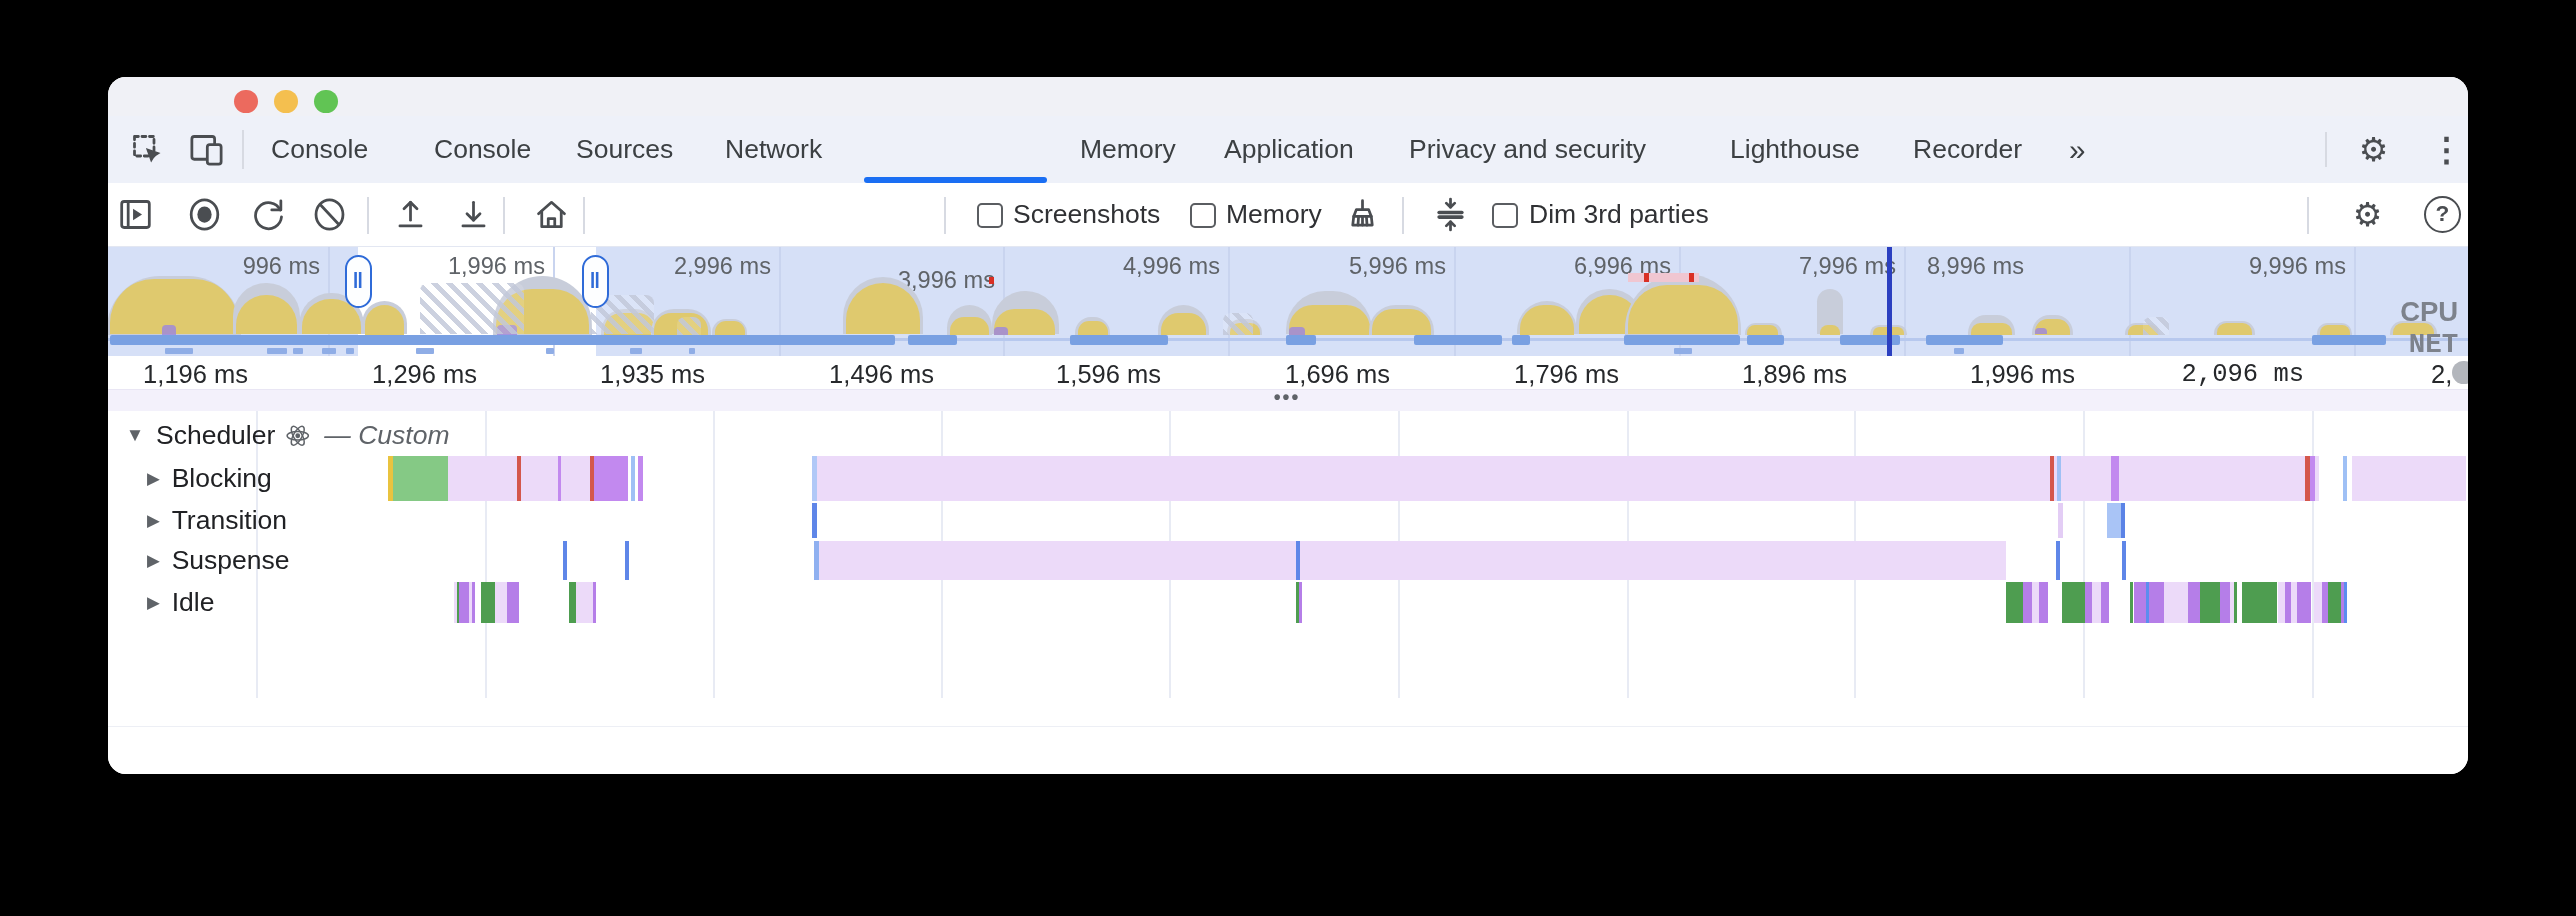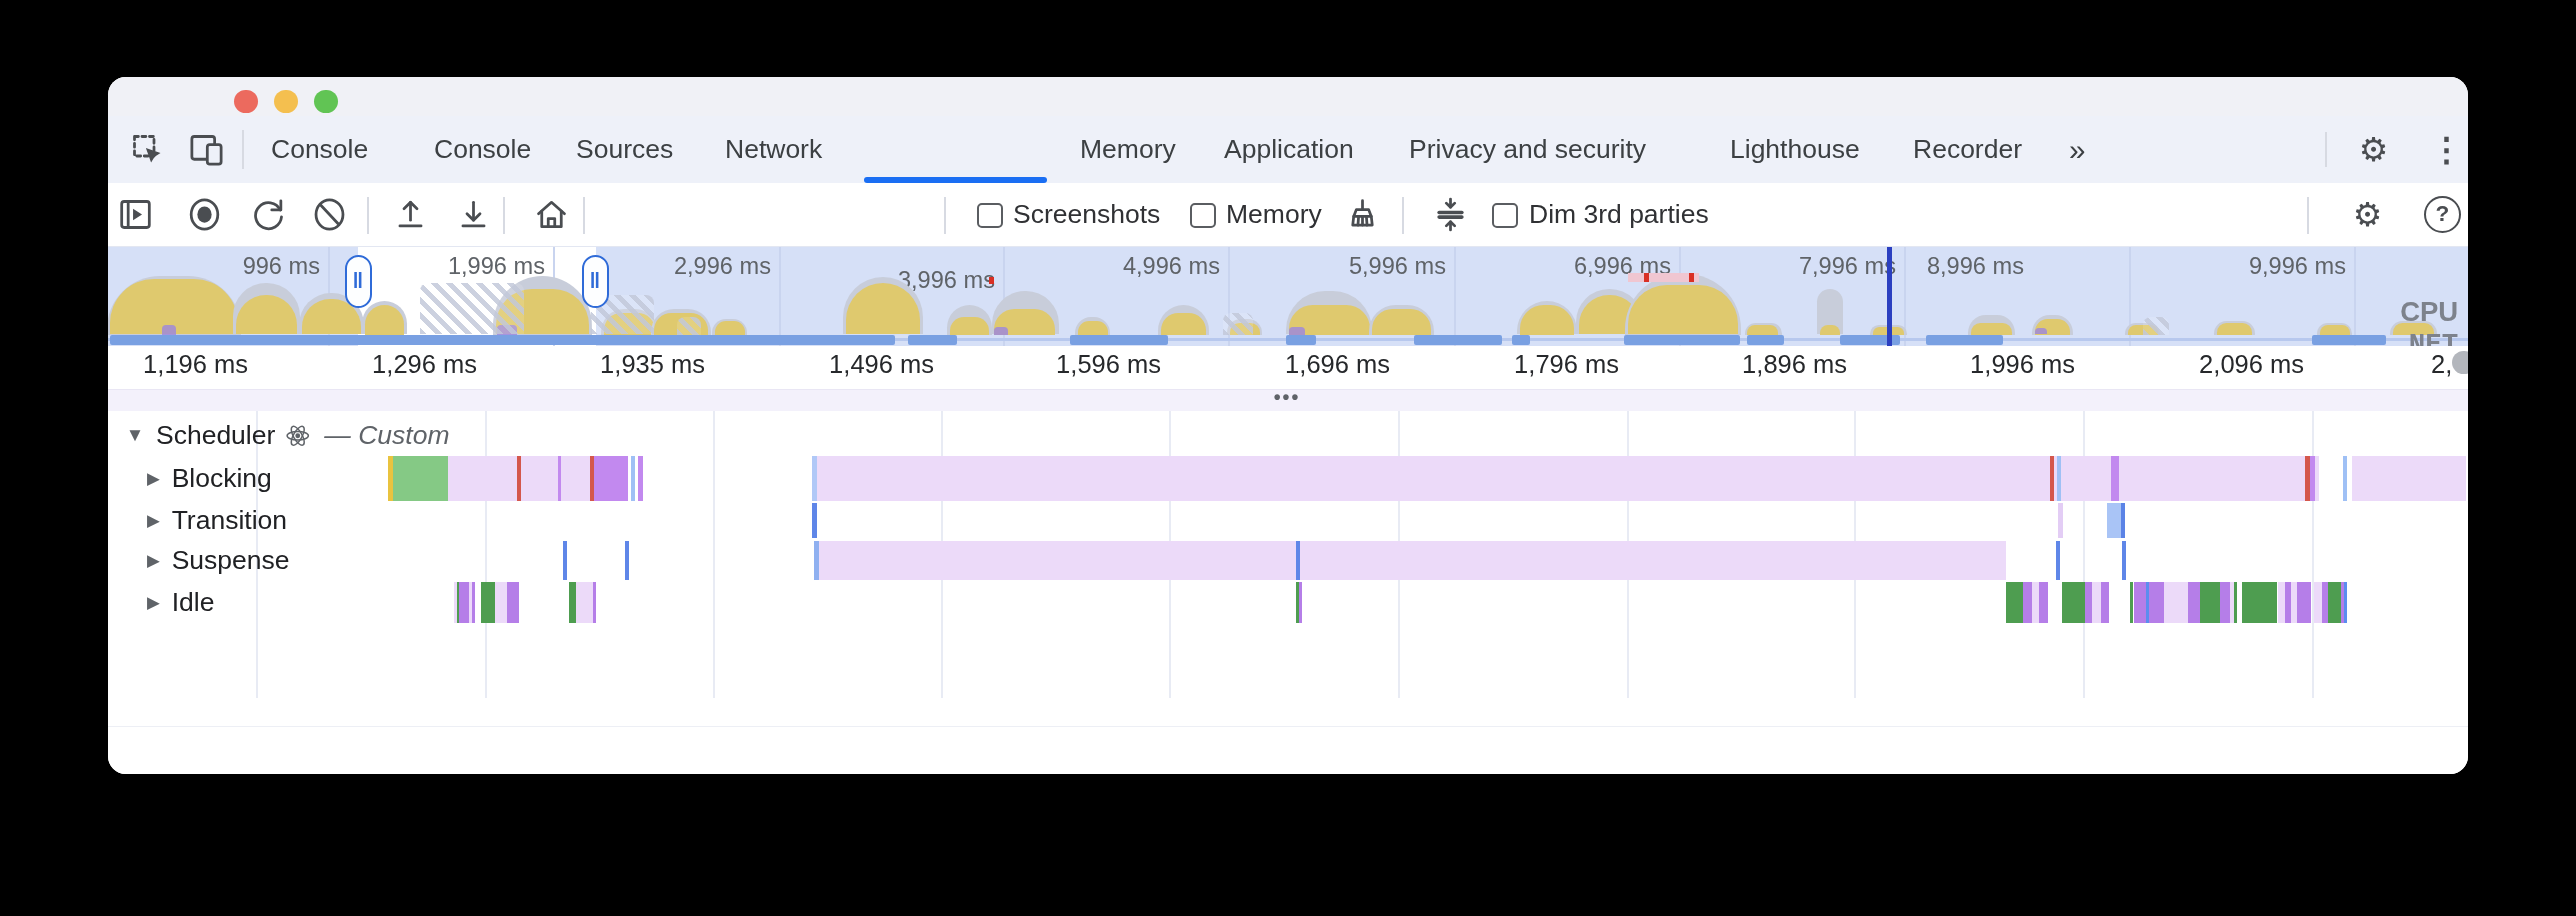--- a/index.html
+++ b/index.html
@@ -20,21 +20,21 @@
   .baricon svg{stroke:#4a4d51;fill:none;stroke-width:1.7;stroke-linecap:round;stroke-linejoin:round;}
   .glyph{font-size:33px;color:#4a4d51;line-height:1;}
   
   #toolbar{position:absolute;left:0;top:106px;width:100%;height:63px;background:#fff;}
   .cb{position:absolute;top:19.6px;width:21.6px;height:21.6px;border:2.5px solid #5a5d61;border-radius:4.9px;background:#fff;}
   .cblabel{position:absolute;top:0;height:63px;display:flex;align-items:center;font-size:26.5px;color:#303134;white-space:nowrap;}
   .qcircle{width:33px;height:33px;border:2.5px solid #4a4d51;border-radius:50%;display:flex;align-items:center;justify-content:center;
            font-size:22.6px;font-weight:bold;color:#4a4d51;}
   
   #overview{position:absolute;left:0;top:169px;width:100%;height:110px;background:#d6e0f7;overflow:hidden;border-top:1px solid #e3e7f2;}
-  #ruler{position:absolute;left:0;top:269px;width:100%;height:33px;background:#fff;overflow:hidden;}
+  #ruler{position:absolute;left:0;top:279px;width:100%;height:33px;background:#fff;overflow:hidden;}
   #resize-strip{position:absolute;left:0;top:312px;width:100%;height:21.6px;background:#f3f1fb;border-top:1px solid #e9e6f4;}
   #trackpane{position:absolute;left:0;top:334px;width:100%;height:288px;background:#fff;overflow:hidden;border-bottom:1px solid #d8dbe2;}
   #bottompane{position:absolute;left:0;top:621px;width:100%;height:76px;background:#fff;}
   .ovlabel{position:absolute;font-size:23.6px;color:#5f6368;white-space:nowrap;transform:translateX(-100%);}
   .rullabel{position:absolute;font-size:25.5px;color:#26282b;white-space:nowrap;transform:translateX(-100%);top:3.9px;}
   .cpunet{position:absolute;font-size:27.5px;font-weight:bold;color:#7d828c;white-space:nowrap;}
   .handle{position:absolute;top:7.9px;width:26.5px;height:53px;border-radius:13.7px;background:#fdfeff;border:2.5px solid #2f6bd8;
           display:flex;align-items:center;justify-content:center;box-sizing:border-box;}
   .handle span{color:#2f6bd8;font-size:21.6px;font-weight:bold;letter-spacing:1px;}
   .trklabel{position:absolute;display:flex;align-items:center;font-size:26.5px;color:#202124;white-space:nowrap;}
@@ -309,21 +309,21 @@
     <div id="ruler">
         <div class="rullabel" style="left: 140px;">1,196 ms</div>
         <div class="rullabel" style="left: 369px;">1,296 ms</div>
         <div class="rullabel" style="left: 597px;">1,935 ms</div>
         <div class="rullabel" style="left: 826px;">1,496 ms</div>
         <div class="rullabel" style="left: 1053px;">1,596 ms</div>
         <div class="rullabel" style="left: 1282px;">1,696 ms</div>
         <div class="rullabel" style="left: 1511px;">1,796 ms</div>
         <div class="rullabel" style="left: 1739px;">1,896 ms</div>
         <div class="rullabel" style="left: 1967px;">1,996 ms</div>
-        <div class="rullabel" style="left: 2196px;">2,096 ms</div>
+        <div class="rullabel" style="left: 2196px; font-family: Liberation Mono, monospace;">2,096 ms</div>
         <div style="position: absolute; left: 2323px; top: 3.9px; font-size: 25.5px; color: rgb(38, 40, 43);">2,</div>
         <div style="position: absolute; left: 2344px; top: 4.9px; width: 23.6px; height: 23.6px; border-radius: 50%; background: rgb(179, 182, 188);"></div>
       </div>
     <div id="resize-strip">
       <div id="dots">•••</div>
     </div>
     <div id="trackpane">
         <div style="position: absolute; left: 148px; top: 0px; width: 1.5px; height: 288px; background: rgb(232, 235, 244);"></div>
         <div style="position: absolute; left: 377px; top: 0px; width: 1.5px; height: 288px; background: rgb(232, 235, 244);"></div>
         <div style="position: absolute; left: 605px; top: 0px; width: 1.5px; height: 288px; background: rgb(232, 235, 244);"></div>

